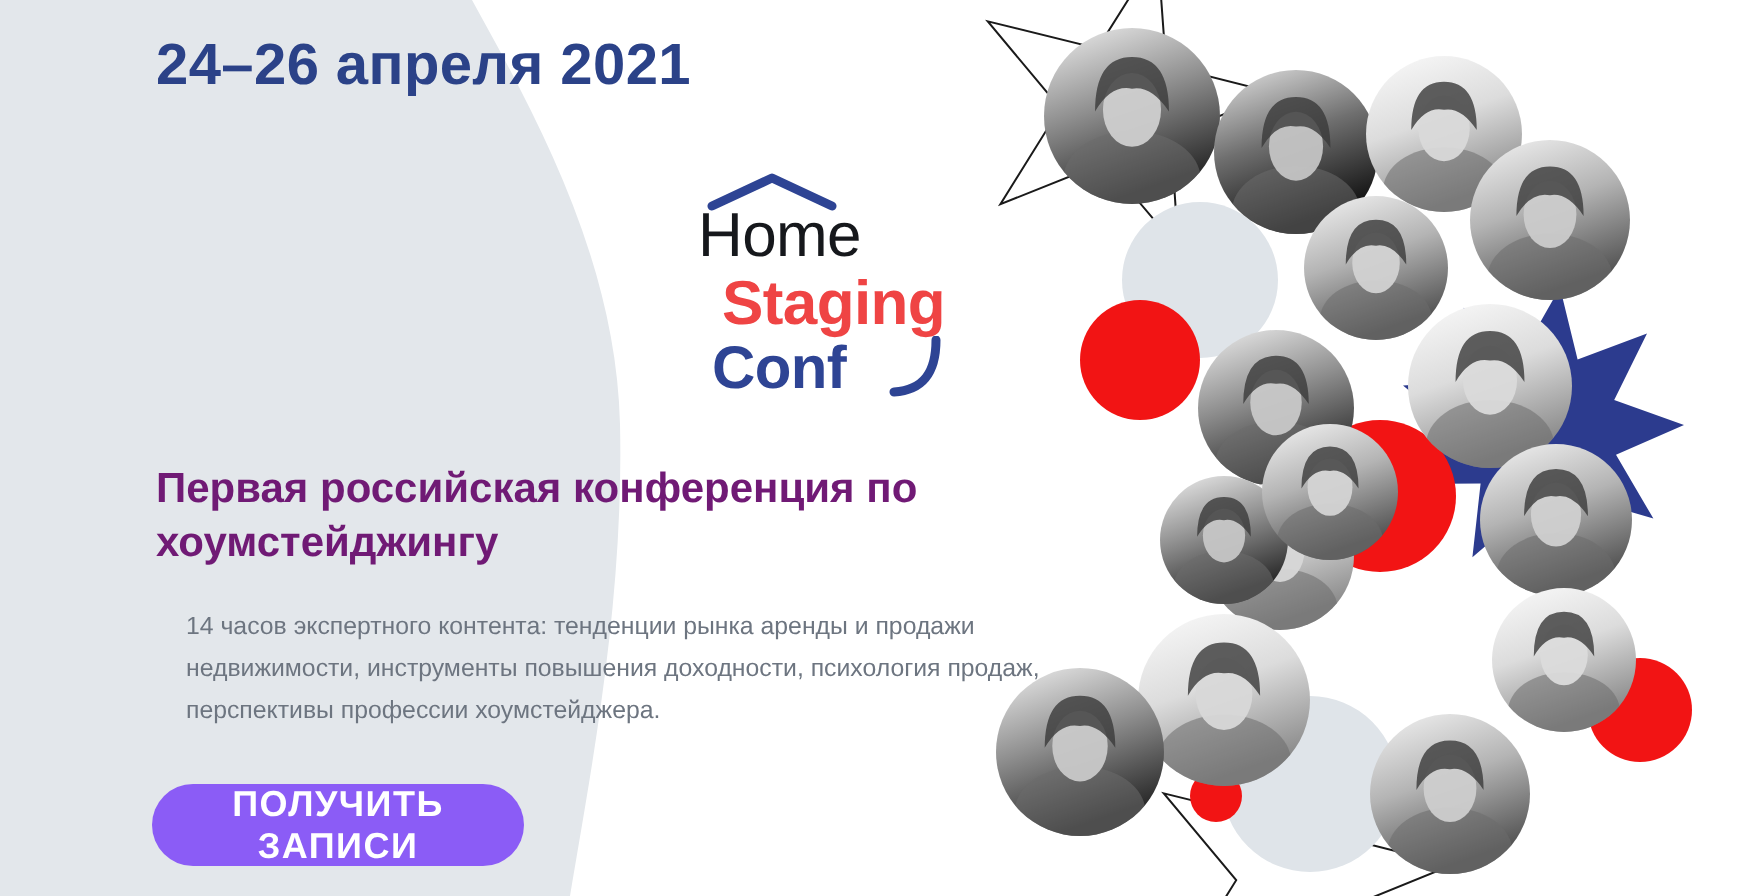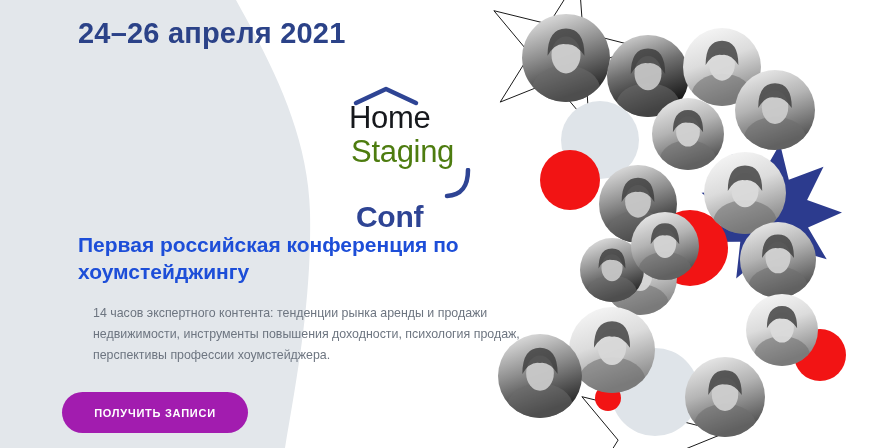--- a/index.html
+++ b/index.html
@@ -19,56 +19,56 @@
 
   .date {
     position:absolute; left:34px; top:17px;
     font-size:29px; font-weight:bold; letter-spacing:0.2px;
     color:#2b4288; white-space:nowrap;
   }
 
   .headline {
     position:absolute; left:34px; top:232px; width:430px;
     font-size:21px; font-weight:bold; line-height:1.28;
-    color:#1d4ed8;
+    color:#701a75;
   }
 
   .subtext {
     position:absolute; left:49px; top:303px; width:460px;
     font-size:12.4px; line-height:1.68;
     color:#6d7580;
   }
 
   .cta {
-    position:absolute; left:18px; top:392px;
+    position:absolute; left:32px; top:392px;
     width:186px; height:41px; border-radius:21px;
-    background:#a21caf; border:none; cursor:pointer;
-    color:#ffffff; font-size:11px; font-weight:bold;
+    background:#8b5cf6; border:none; cursor:pointer;
+    color:#ffffff; font-size:18px; font-weight:bold;
     letter-spacing:0.75px;
     font-family:"Liberation Sans", sans-serif;
     display:flex; align-items:center; justify-content:center;
   }
 
   
   .logo { position:absolute; left:349px; top:86px; width:160px; height:120px; }
   .logo-roof { position:absolute; left:4px; top:0px; width:66px; height:20px; }
   .logo-home {
     position:absolute; left:0px; top:16px;
     font-size:31px; font-weight:normal; color:#16181c;
     letter-spacing:-0.3px; line-height:1;
   }
   .logo-staging {
-    position:absolute; left:2px; top:50px;
-    font-size:31px; font-weight:normal; color:#4d7c0f;
+    position:absolute; left:12px; top:50px;
+    font-size:31px; font-weight:bold; color:#ef4444;
     letter-spacing:-0.3px; line-height:1;
   }
   .logo-conf {
     position:absolute; left:7px; top:84px;
     font-size:30px; font-weight:bold; color:#2e4494;
-    letter-spacing:-0.3px; line-height:1;margin-top:32px;
+    letter-spacing:-0.3px; line-height:1;
   }
   .logo-swoosh { position:absolute; left:88px; top:82px; width:36px; height:32px; }
 
   
   .collage { position:absolute; left:0; top:0; width:871px; height:448px; }
   .collage svg { position:absolute; left:0; top:0; }
 </style>
 </head>
 <body>
 

